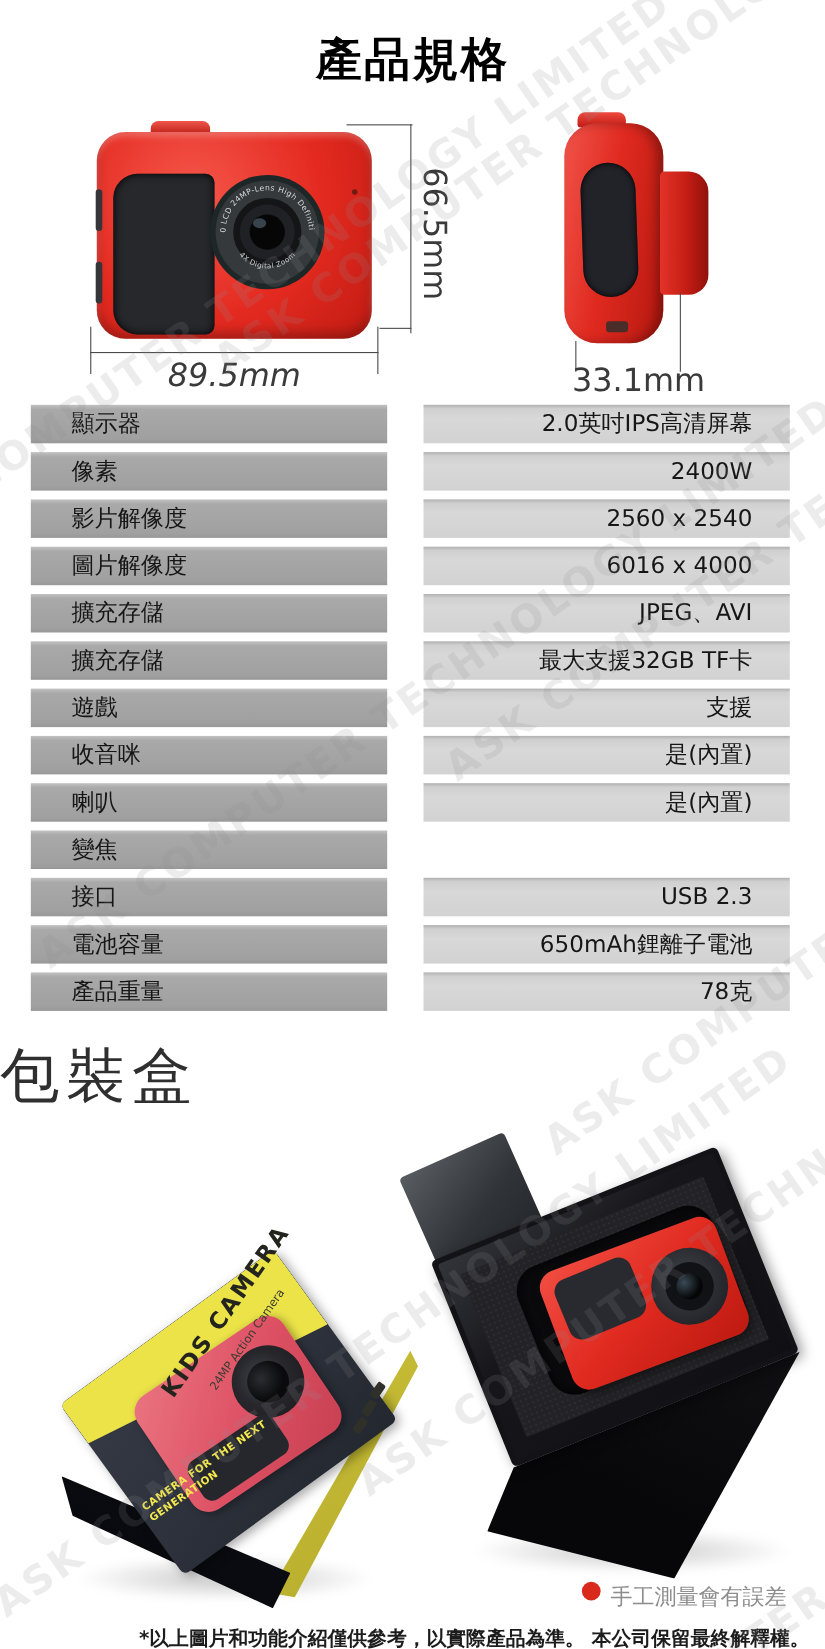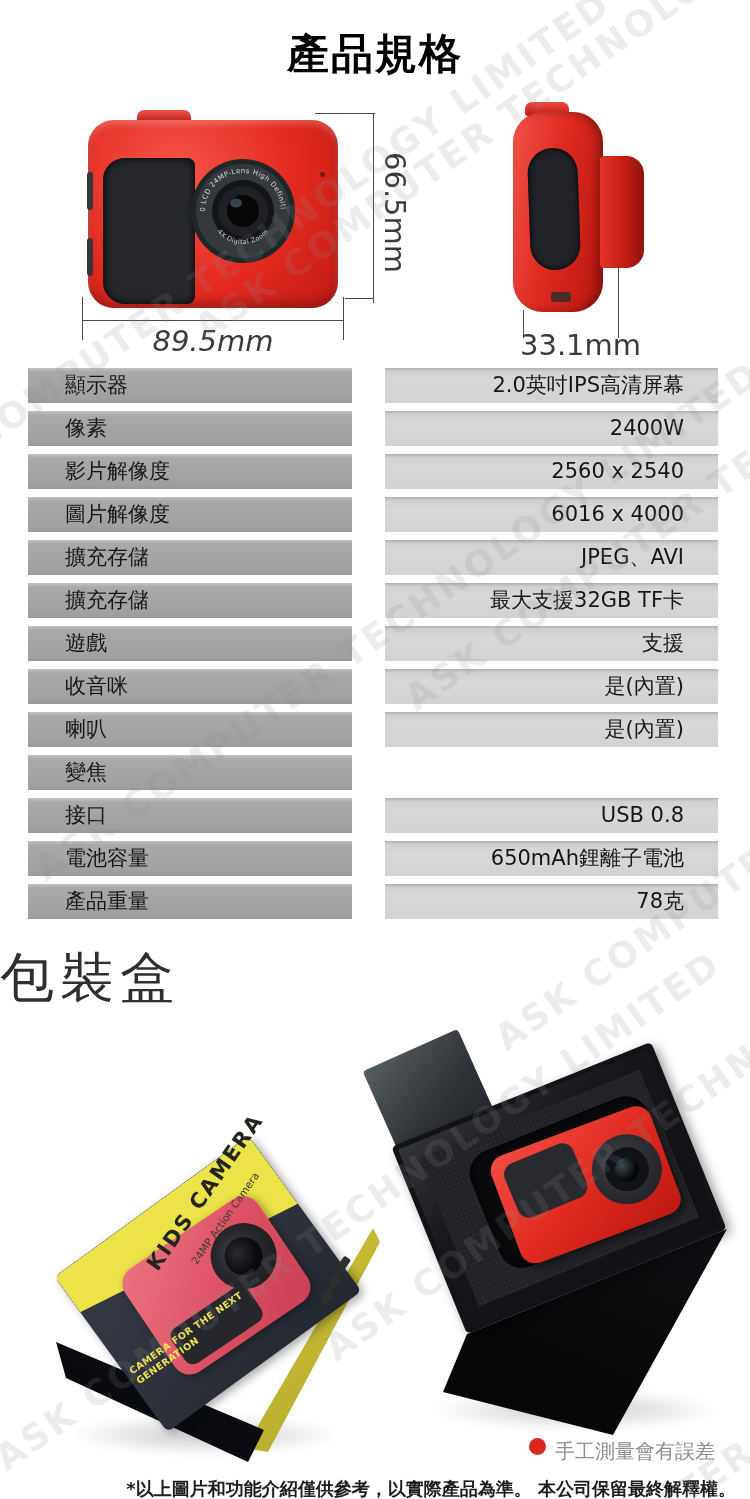--- a/index.html
+++ b/index.html
@@ -234,21 +234,21 @@
         <div class="spec-gap"></div>
       <div class="spec-value">是(內置)</div>
     </div>
     <div class="spec-row">
       <div class="spec-label">變焦</div>
         <div class="spec-gap"></div>
     </div>
     <div class="spec-row">
       <div class="spec-label">接口</div>
         <div class="spec-gap"></div>
-      <div class="spec-value">USB 0.8</div>
+      <div class="spec-value">USB 2.3</div>
     </div>
     <div class="spec-row">
       <div class="spec-label">電池容量</div>
         <div class="spec-gap"></div>
       <div class="spec-value">650mAh鋰離子電池</div>
     </div>
     <div class="spec-row">
       <div class="spec-label">產品重量</div>
         <div class="spec-gap"></div>
       <div class="spec-value">78克</div>

